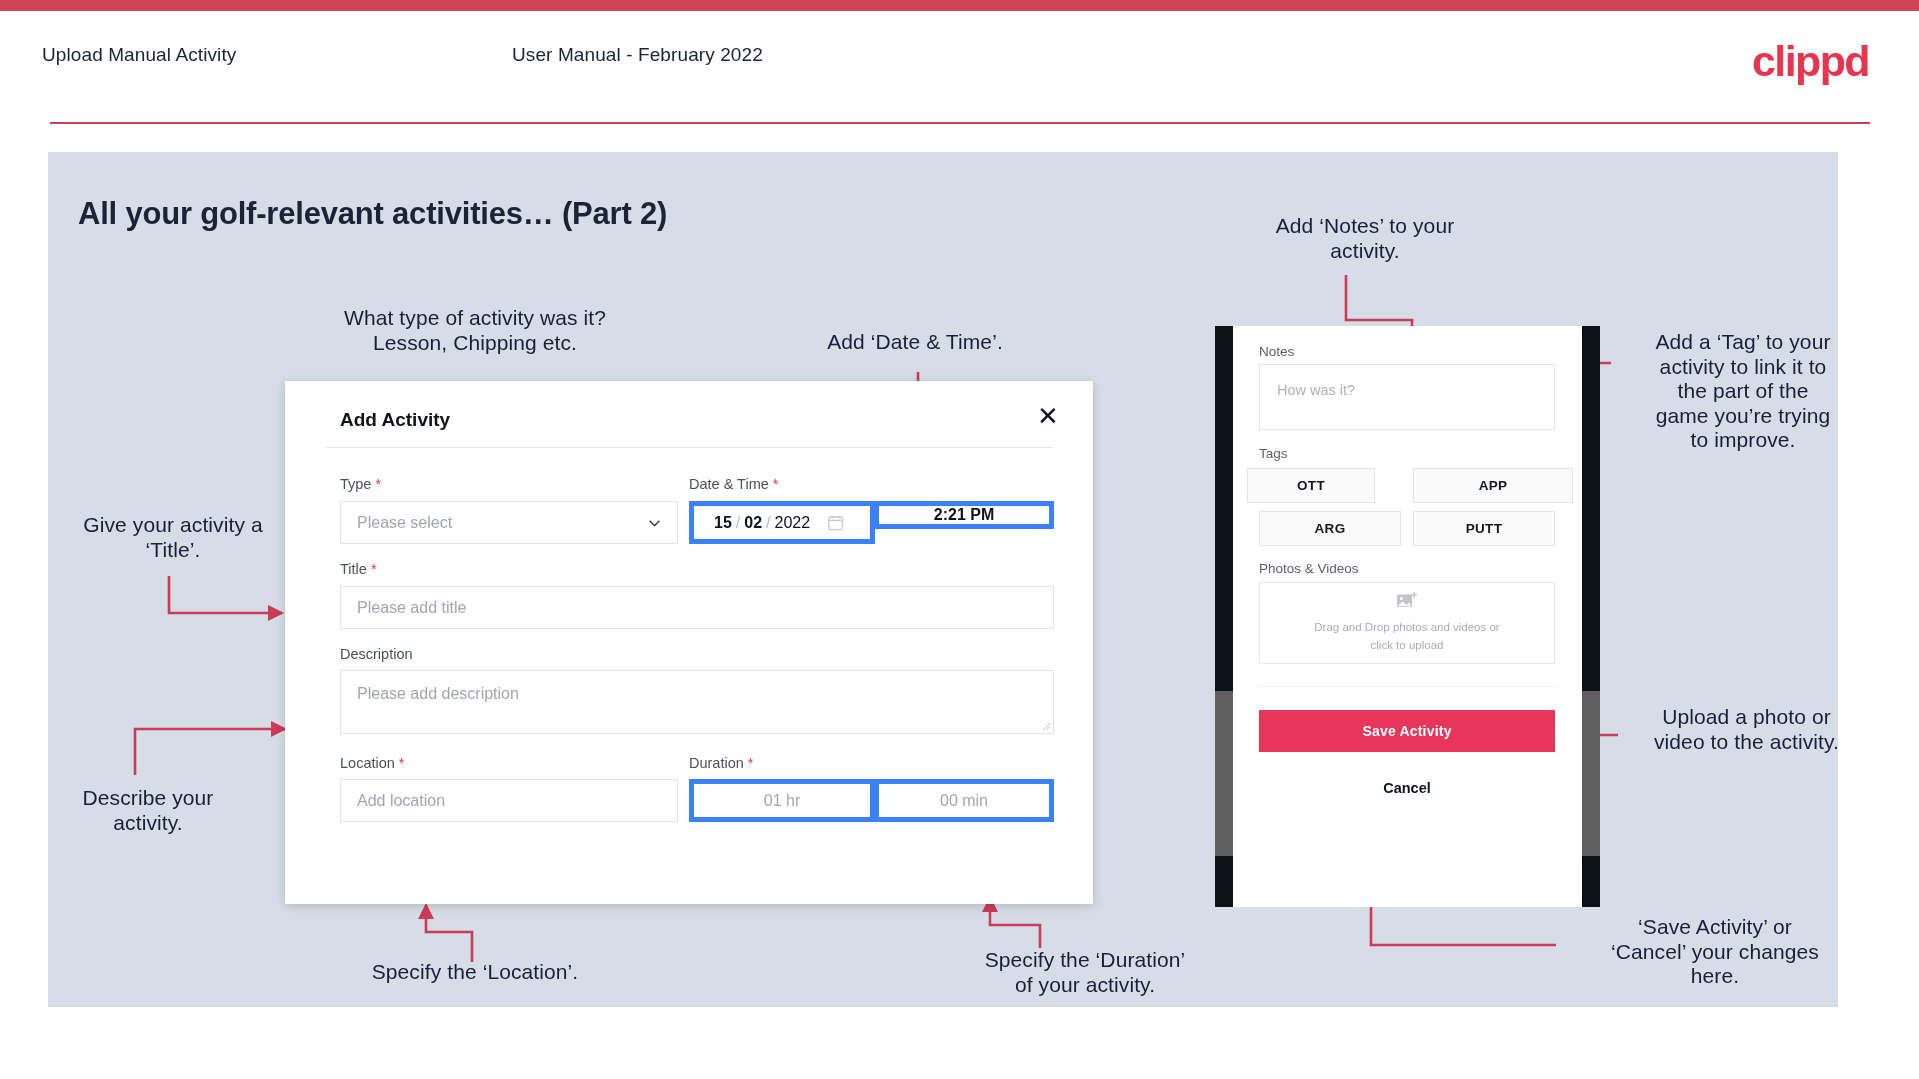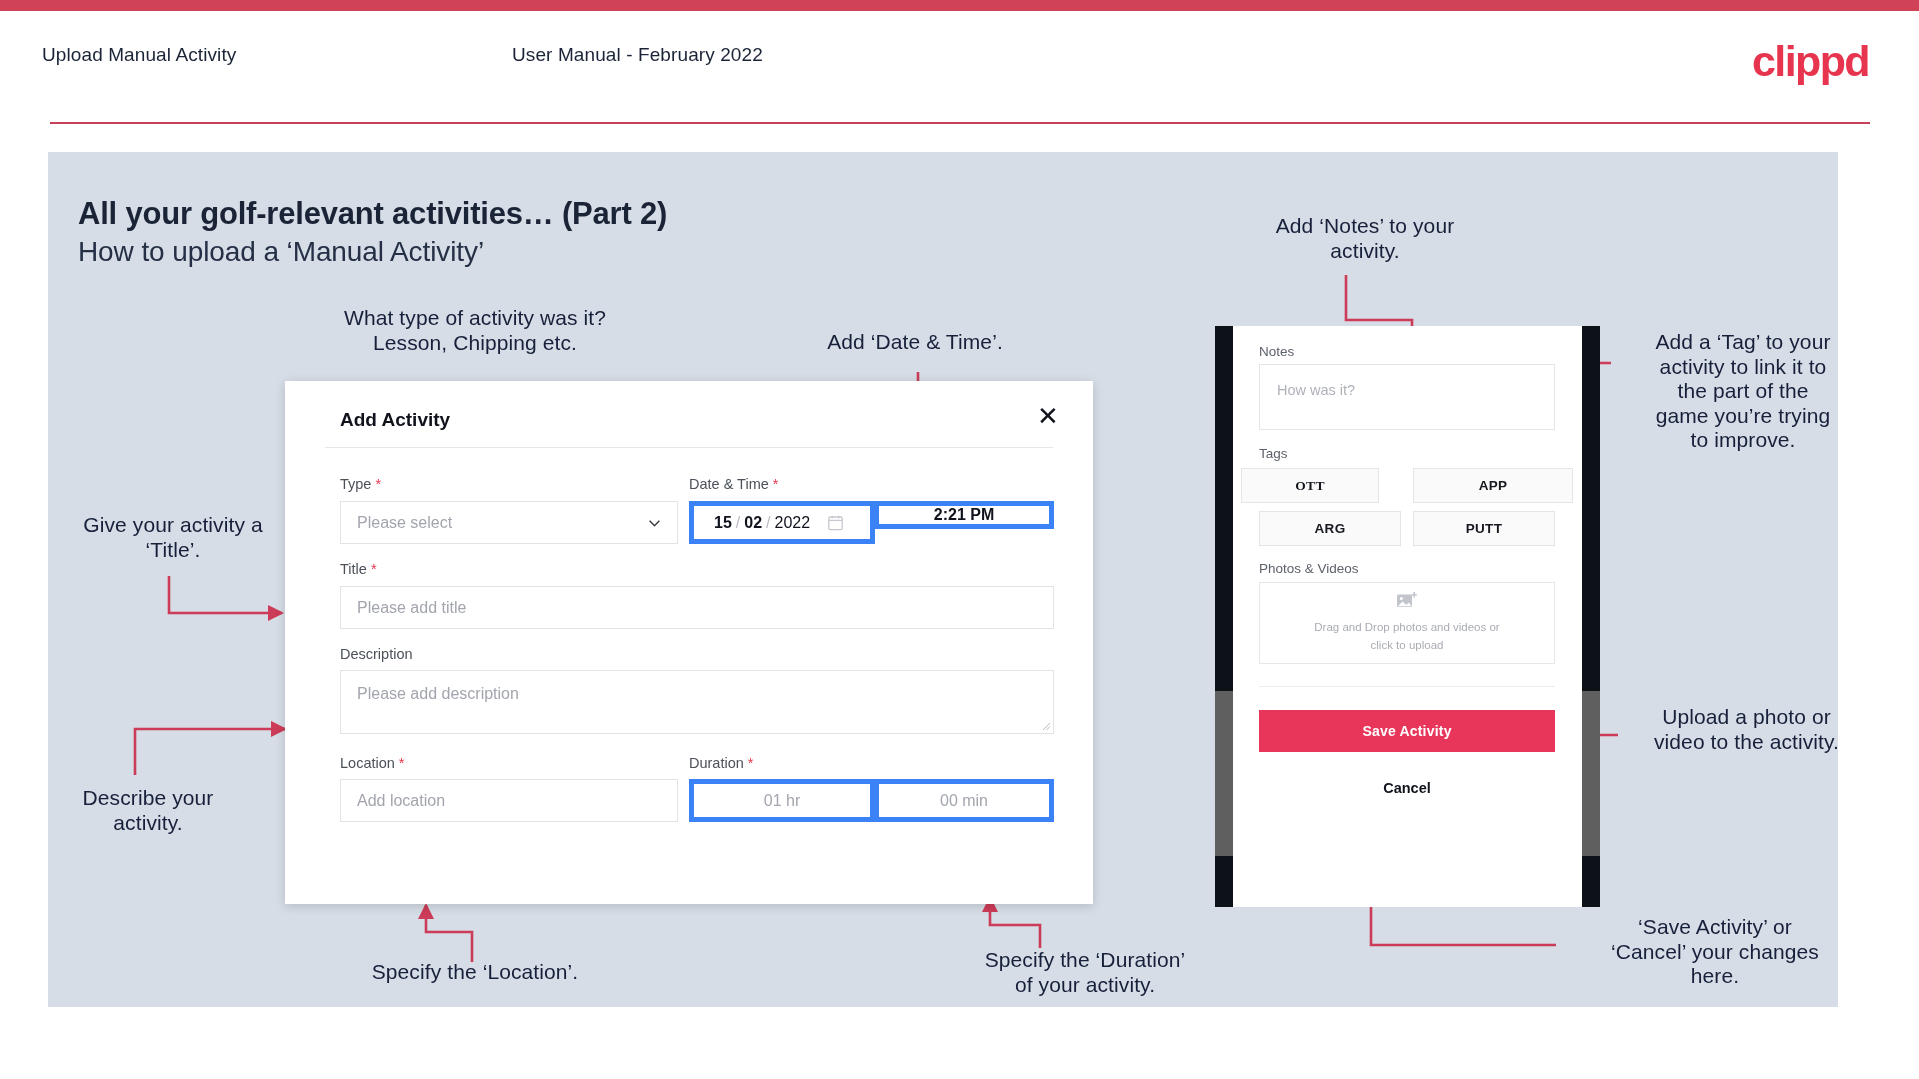--- a/index.html
+++ b/index.html
@@ -217,21 +217,20 @@
 
   <div class="topbar-strip"></div>
   <div class="hdr-left">Upload Manual Activity</div>
   <div class="hdr-center">User Manual - February 2022</div>
   <div class="hdr-rule"></div>
   <div class="logo">clippd</div>
 
   <div class="slide"></div>
 
   <div class="title-1">All your golf-relevant activities… (Part 2)</div>
-  <div class="title-2">How to upload a ‘Manual Activity’</div>
 
   <div class="ann center" style="left:330px; top:306px; width:290px;">What type of activity was it?<br>Lesson, Chipping etc.</div>
 
   <div class="ann center" style="left:785px; top:330px; width:260px;">Add ‘Date &amp; Time’.</div>
 
   <div class="ann center" style="left:48px; top:513px; width:250px;">Give your activity a<br>‘Title’.</div>
 
   <div class="ann center" style="left:48px; top:786px; width:200px;">Describe your<br>activity.</div>
 
   <div class="ann center" style="left:330px; top:960px; width:290px;">Specify the ‘Location’.</div>
@@ -348,21 +347,21 @@
     </div>
 
     <div class="phone-screen">
 
       <div class="p-label" style="left:26px; top:18px;">Notes</div>
       <div class="p-box" style="left:26px; top:38px; width:296px; height:66px;"></div>
       <div class="p-ph" style="left:44px; top:56px;">How was it?</div>
 
       <div class="p-label" style="left:26px; top:120px;">Tags</div>
 
-      <div class="tag-btn" style="left:8px;  top:142px; width:138px; height:35px;font-family:Liberation Serif, serif;">OTT</div>
+      <div class="tag-btn" style="left:14px;  top:142px; width:128px; height:35px;">OTT</div>
       <div class="tag-btn" style="left:180px; top:142px; width:160px; height:35px;">APP</div>
       <div class="tag-btn" style="left:26px;  top:185px; width:142px; height:35px;">ARG</div>
       <div class="tag-btn" style="left:180px; top:185px; width:142px; height:35px;">PUTT</div>
 
       <div class="p-label" style="left:26px; top:235px;">Photos &amp; Videos</div>
 
       <div class="drop-zone" style="left:26px; top:256px; width:296px; height:82px;">
         <svg width="22" height="20" viewBox="0 0 22 20">
           <rect x="1" y="3.5" width="15" height="12.5" rx="1.2" fill="#c2c5cb"></rect>
           <circle cx="5.4" cy="7.6" r="1.5" fill="#ffffff"></circle>

